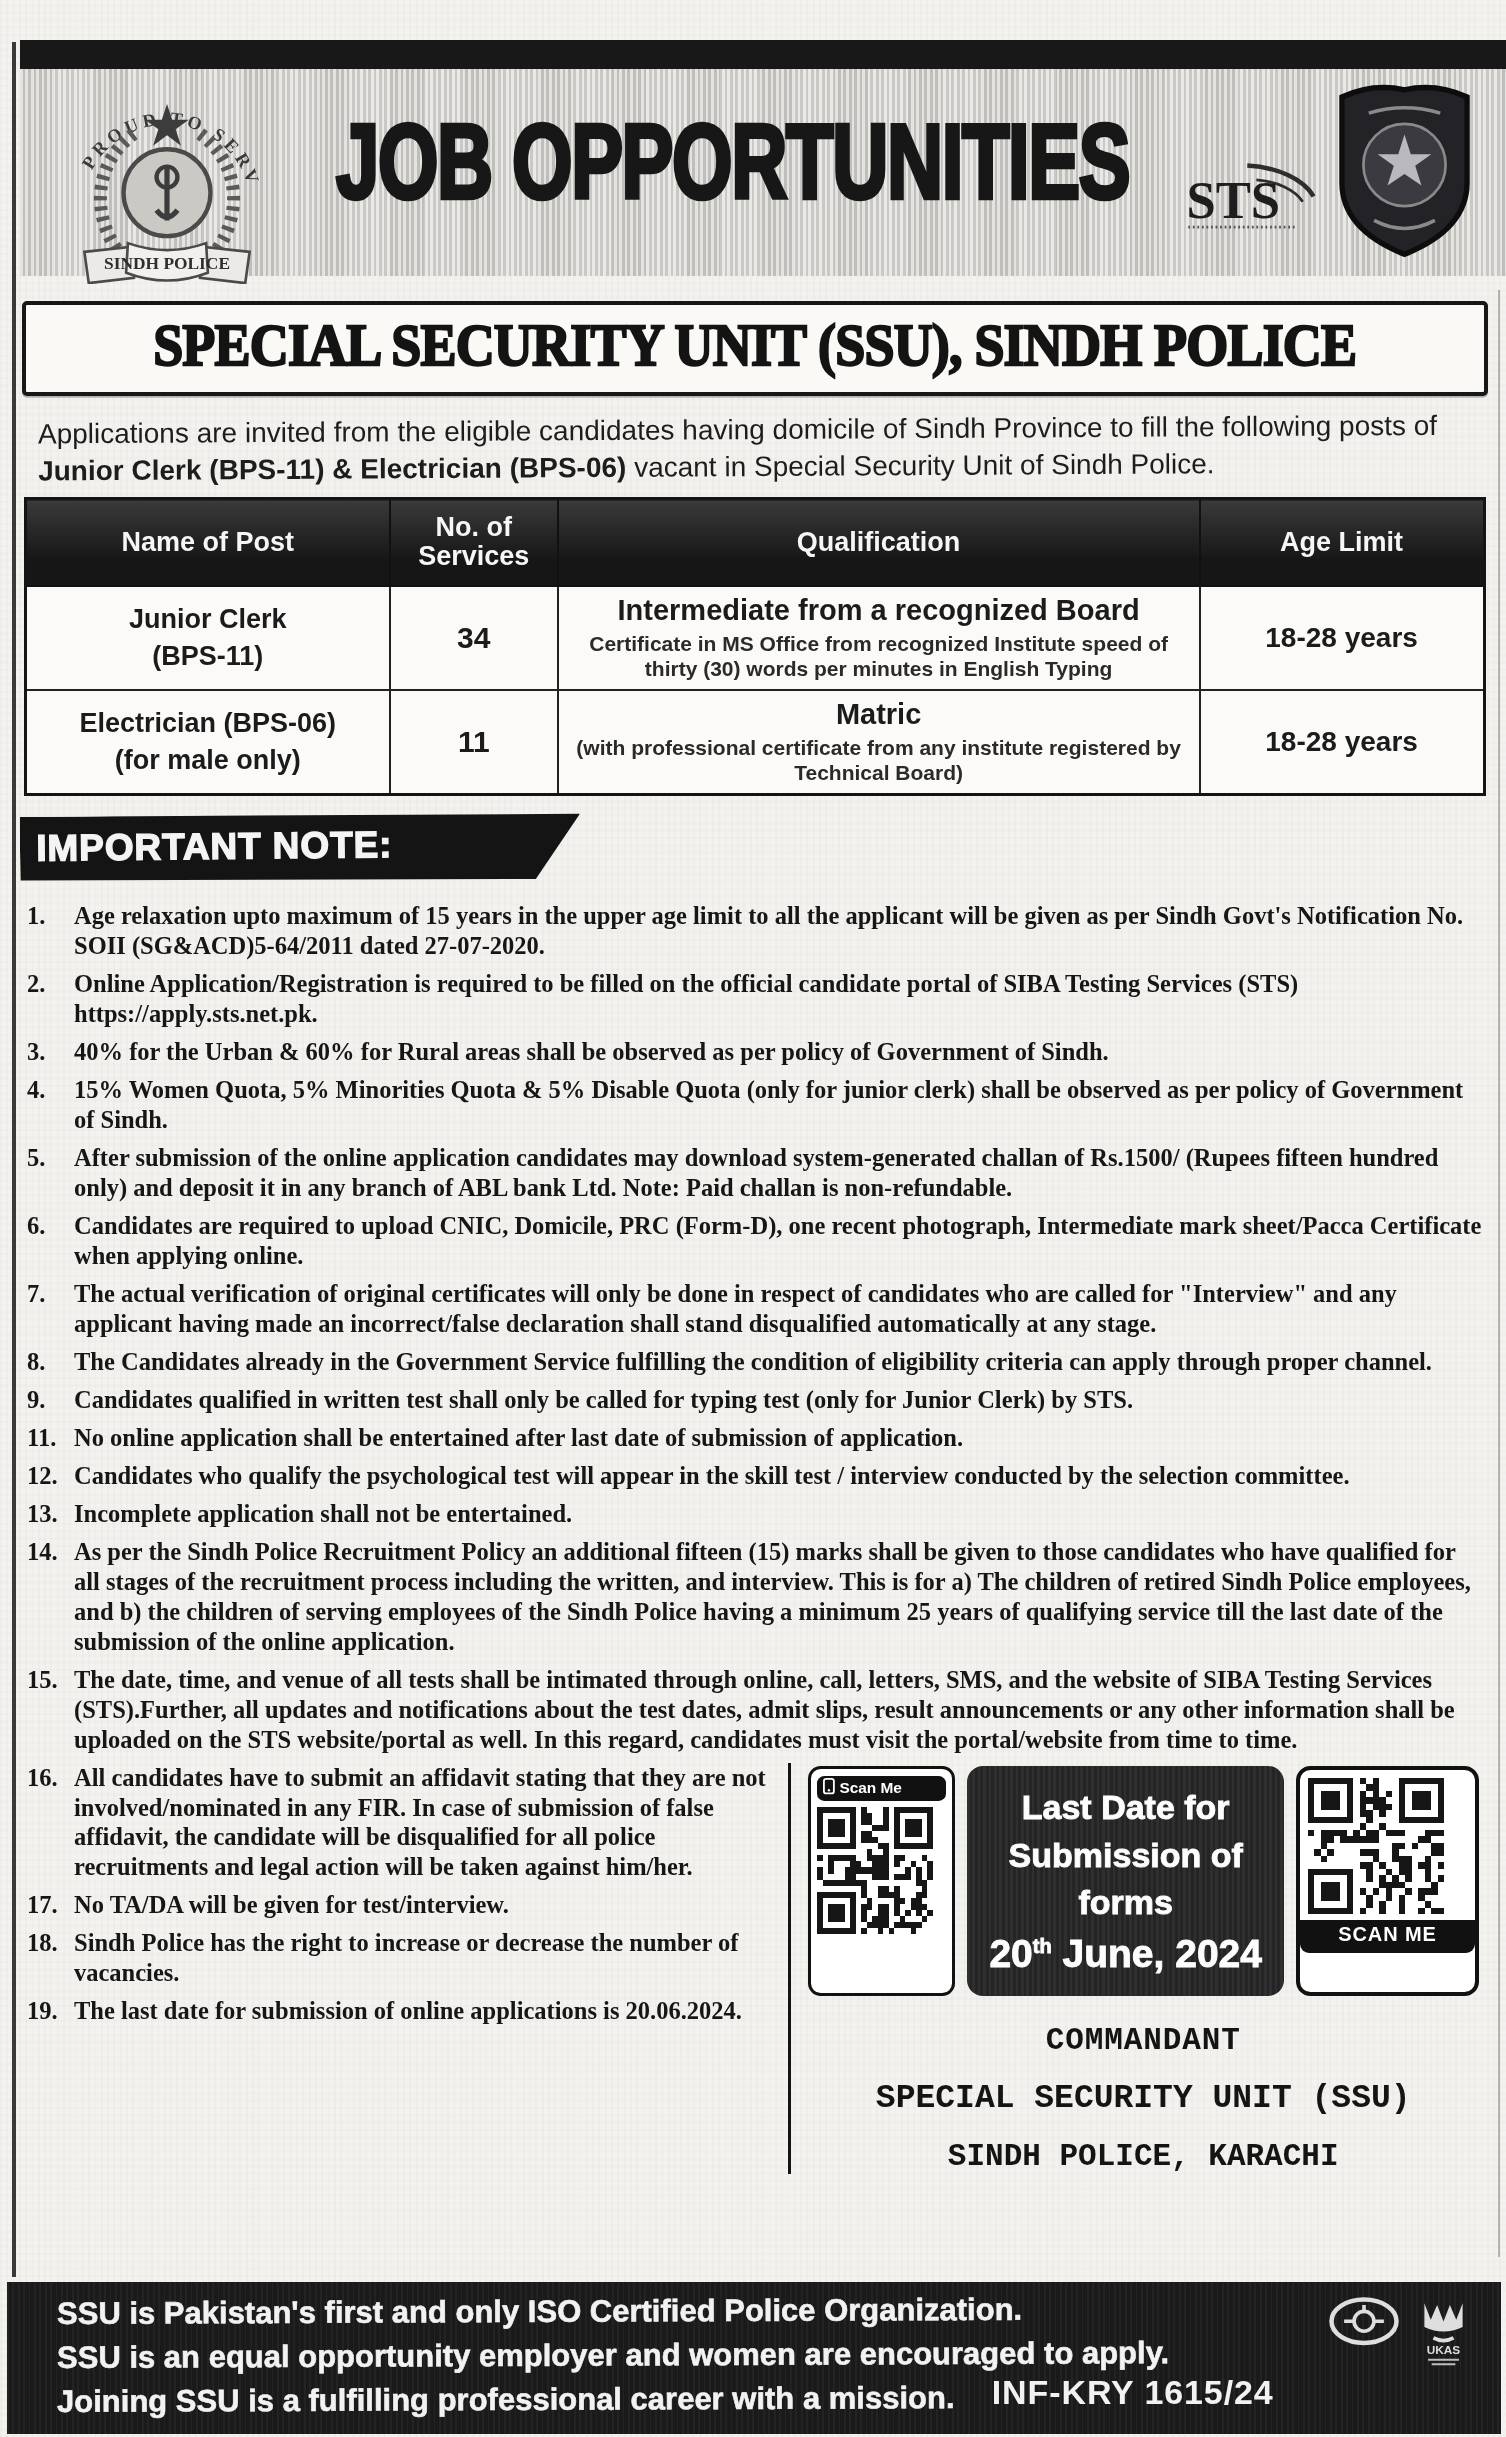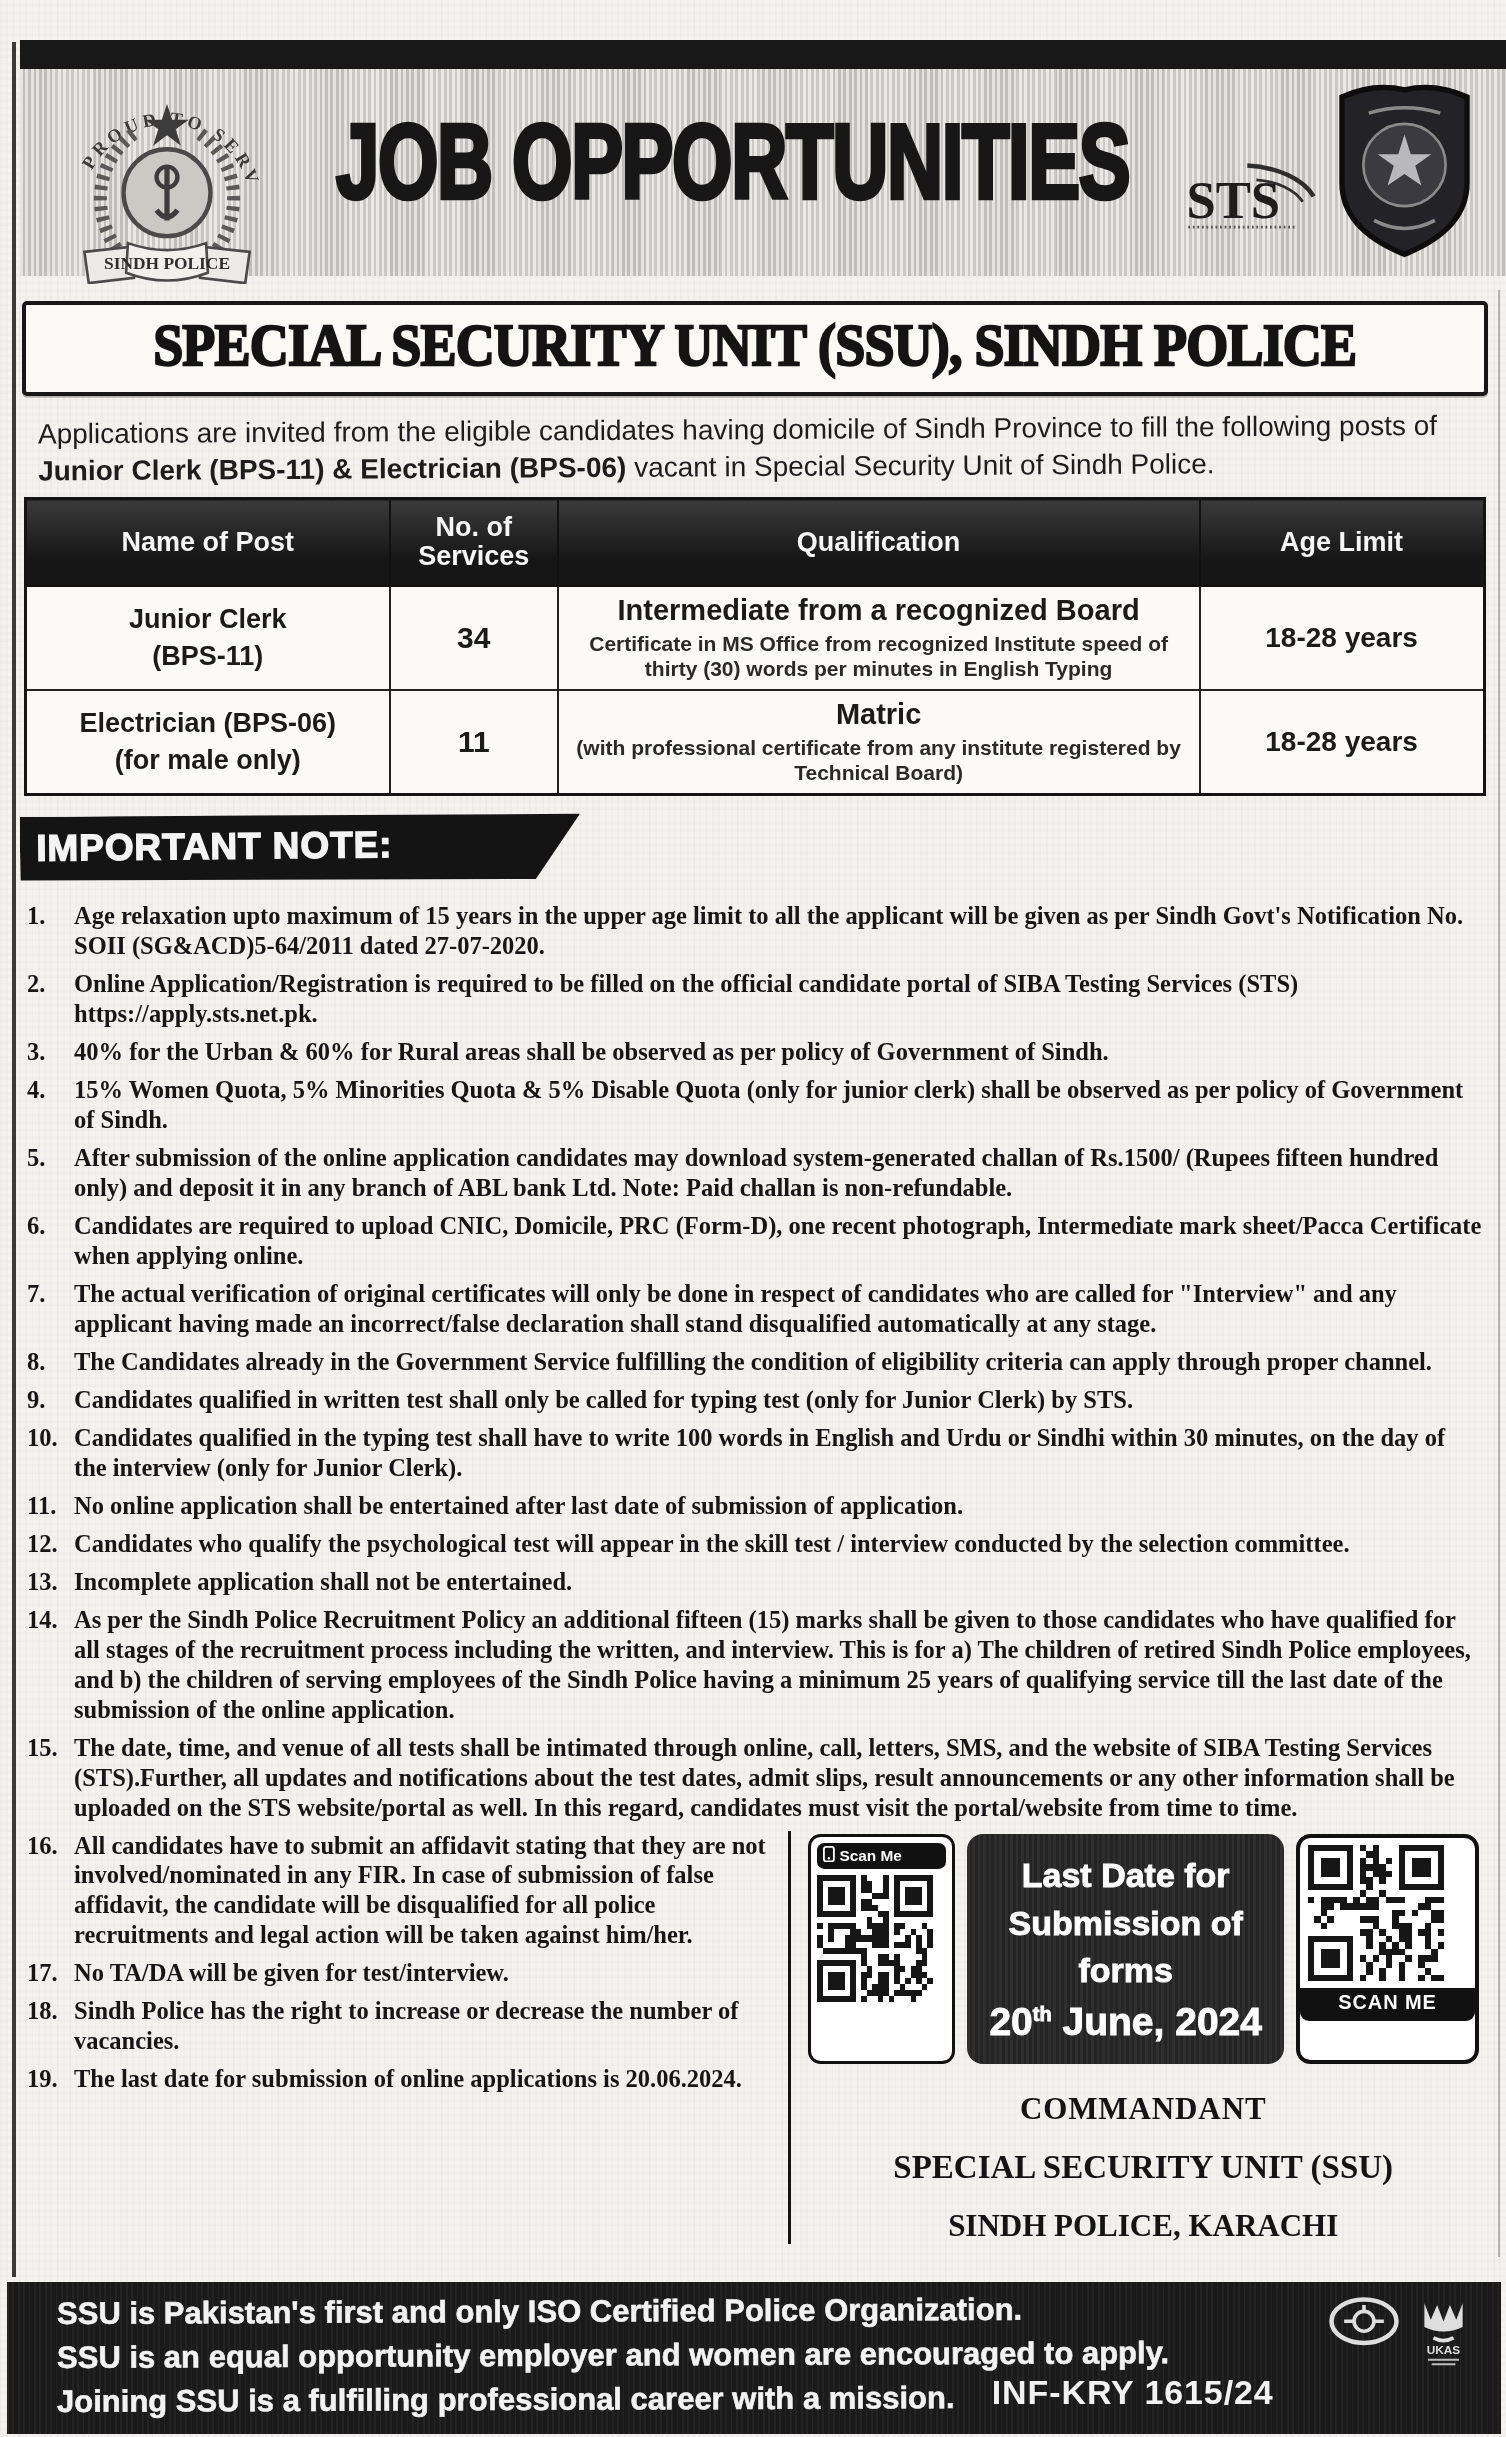--- a/index.html
+++ b/index.html
@@ -96,21 +96,21 @@
     padding:18px 5.4px 14.5px;
     background-image:repeating-linear-gradient(90deg, rgba(255,255,255,.05) 0 2.7px, transparent 2.7px 5.4px);
   }
   .lastdate-box .ld{font-size:34px;font-weight:700;line-height:1.4;-webkit-text-stroke:0.9px #fdfdfd;}
   .lastdate-box .ld.big{font-size:39px;}
   .lastdate-box sup{font-size:20px;}
   .qr-card-right{width:160px;border:4.5px solid #111;border-radius:14.5px;background:#fff;padding:7.3px 7.3px 0;display:flex;flex-direction:column;}
   .qr-card-right svg.qr{width:136px;height:136px;display:block;}
   .scanme-bar{background:#111;color:#fff;text-align:center;font-size:20px;font-weight:700;
     padding:3.6px 0 6.3px;margin:6.3px -7.3px 0;border-radius:0 0 9px 9px;letter-spacing:0.9px;}
-  .signature{text-align:center;font-family:Liberation Serif, serif;font-weight:700;color:#141414;margin-top:27px;}
+  .signature{text-align:center;font-family:Liberation Mono, monospace;font-weight:700;color:#141414;margin-top:27px;}
   .signature .sig1{font-size:31px;letter-spacing:0.9px;margin-bottom:22px;}
   .signature .sig2{font-size:33px;margin-bottom:22px;}
   .signature .sig3{font-size:31px;}
 
   
   .footer{
     position:absolute;left:7.3px;right:5.4px;bottom:4.5px;height:152px;background:#1a1a1a;
     background-image:repeating-linear-gradient(90deg, rgba(255,255,255,.04) 0 1.8px, transparent 1.8px 5.4px);
     color:#f2f2f2;padding:14.5px 27px 9px 50px;box-sizing:border-box;
   }
@@ -242,24 +242,20 @@
         <span class="num">7.</span>
         <span class="txt">The actual verification of original certificates will only be done in respect of candidates who are called for "Interview" and any applicant having made an incorrect/false declaration shall stand disqualified automatically at any stage.</span>
       </li>
     <li class="note">
         <span class="num">8.</span>
         <span class="txt">The Candidates already in the Government Service fulfilling the condition of eligibility criteria can apply through proper channel.</span>
       </li>
     <li class="note">
         <span class="num">9.</span>
         <span class="txt">Candidates qualified in written test shall only be called for typing test (only for Junior Clerk) by STS.</span>
-      </li>
-    <li class="note">
-        <span class="num">10.</span>
-        <span class="txt">Candidates qualified in the typing test shall have to write 100 words in English and Urdu or Sindhi within 30 minutes, on the day of the interview (only for Junior Clerk).</span>
       </li>
     <li class="note">
         <span class="num">11.</span>
         <span class="txt">No online application shall be entertained after last date of submission of application.</span>
       </li>
     <li class="note">
         <span class="num">12.</span>
         <span class="txt">Candidates who qualify the psychological test will appear in the skill test / interview conducted by the selection committee.</span>
       </li>
     <li class="note">

